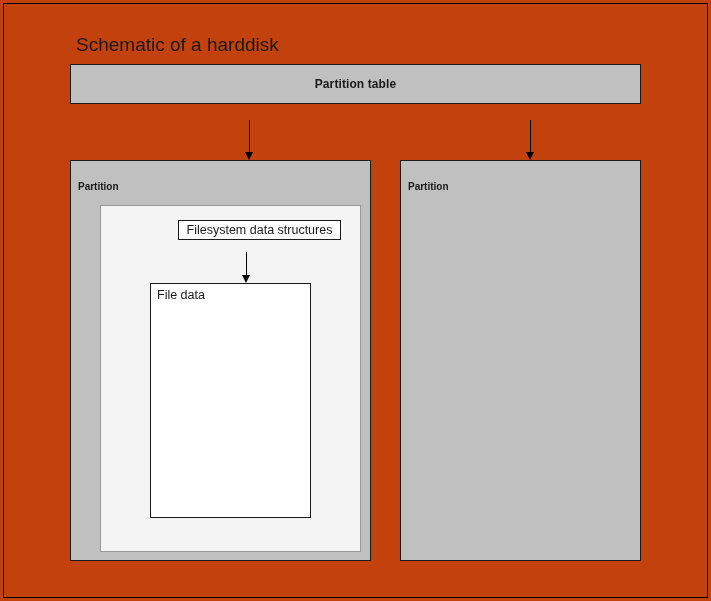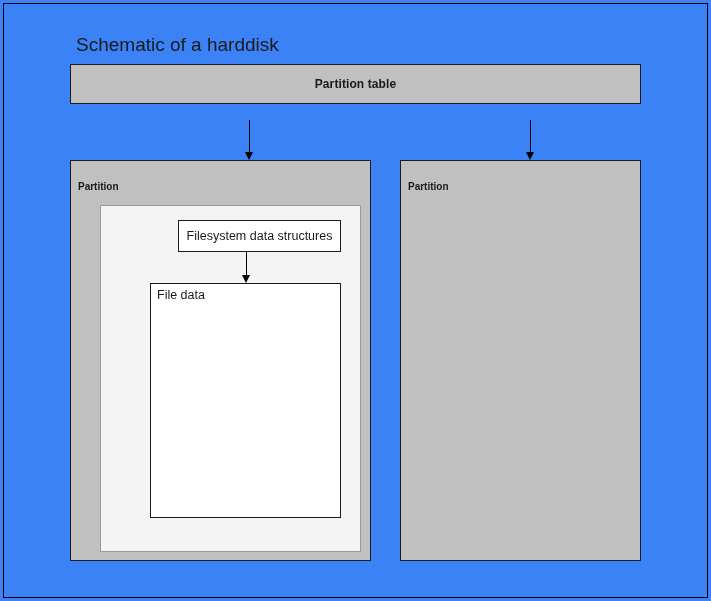--- a/index.html
+++ b/index.html
@@ -9,21 +9,21 @@
     background: #ffffff;
   }
   body {
     font-family: "Liberation Sans", sans-serif;
     -webkit-font-smoothing: antialiased;
   }
   #page {
     position: relative;
     width: 711px;
     height: 601px;
-    background: #3b82f6;
+    background: #c2410c;
     overflow: hidden;
   }
   
   #page-frame {
     position: absolute;
     left: 3px;
     top: 3px;
     width: 705px;
     height: 595px;
     border: 1px solid #000000;
@@ -96,34 +96,34 @@
   .wbox {
     position: absolute;
     background: #ffffff;
     border: 1.6px solid #1a1a1a;
     box-sizing: border-box;
   }
   #fs-data-structures {
     left: 178px;
     top: 220px;
     width: 163px;
-    height: 32px;
+    height: 20px;
     display: flex;
     align-items: center;
     justify-content: center;
   }
   #fs-data-structures .label {
     font-size: 12.5px;
     color: #1a1a1a;
     white-space: nowrap;
   }
   #file-data {
     left: 150px;
     top: 283px;
-    width: 191px;
+    width: 161px;
     height: 235px;
   }
   #file-data .label {
     position: absolute;
     left: 6px;
     top: 4px;
     font-size: 12.5px;
     color: #1a1a1a;
   }
 

